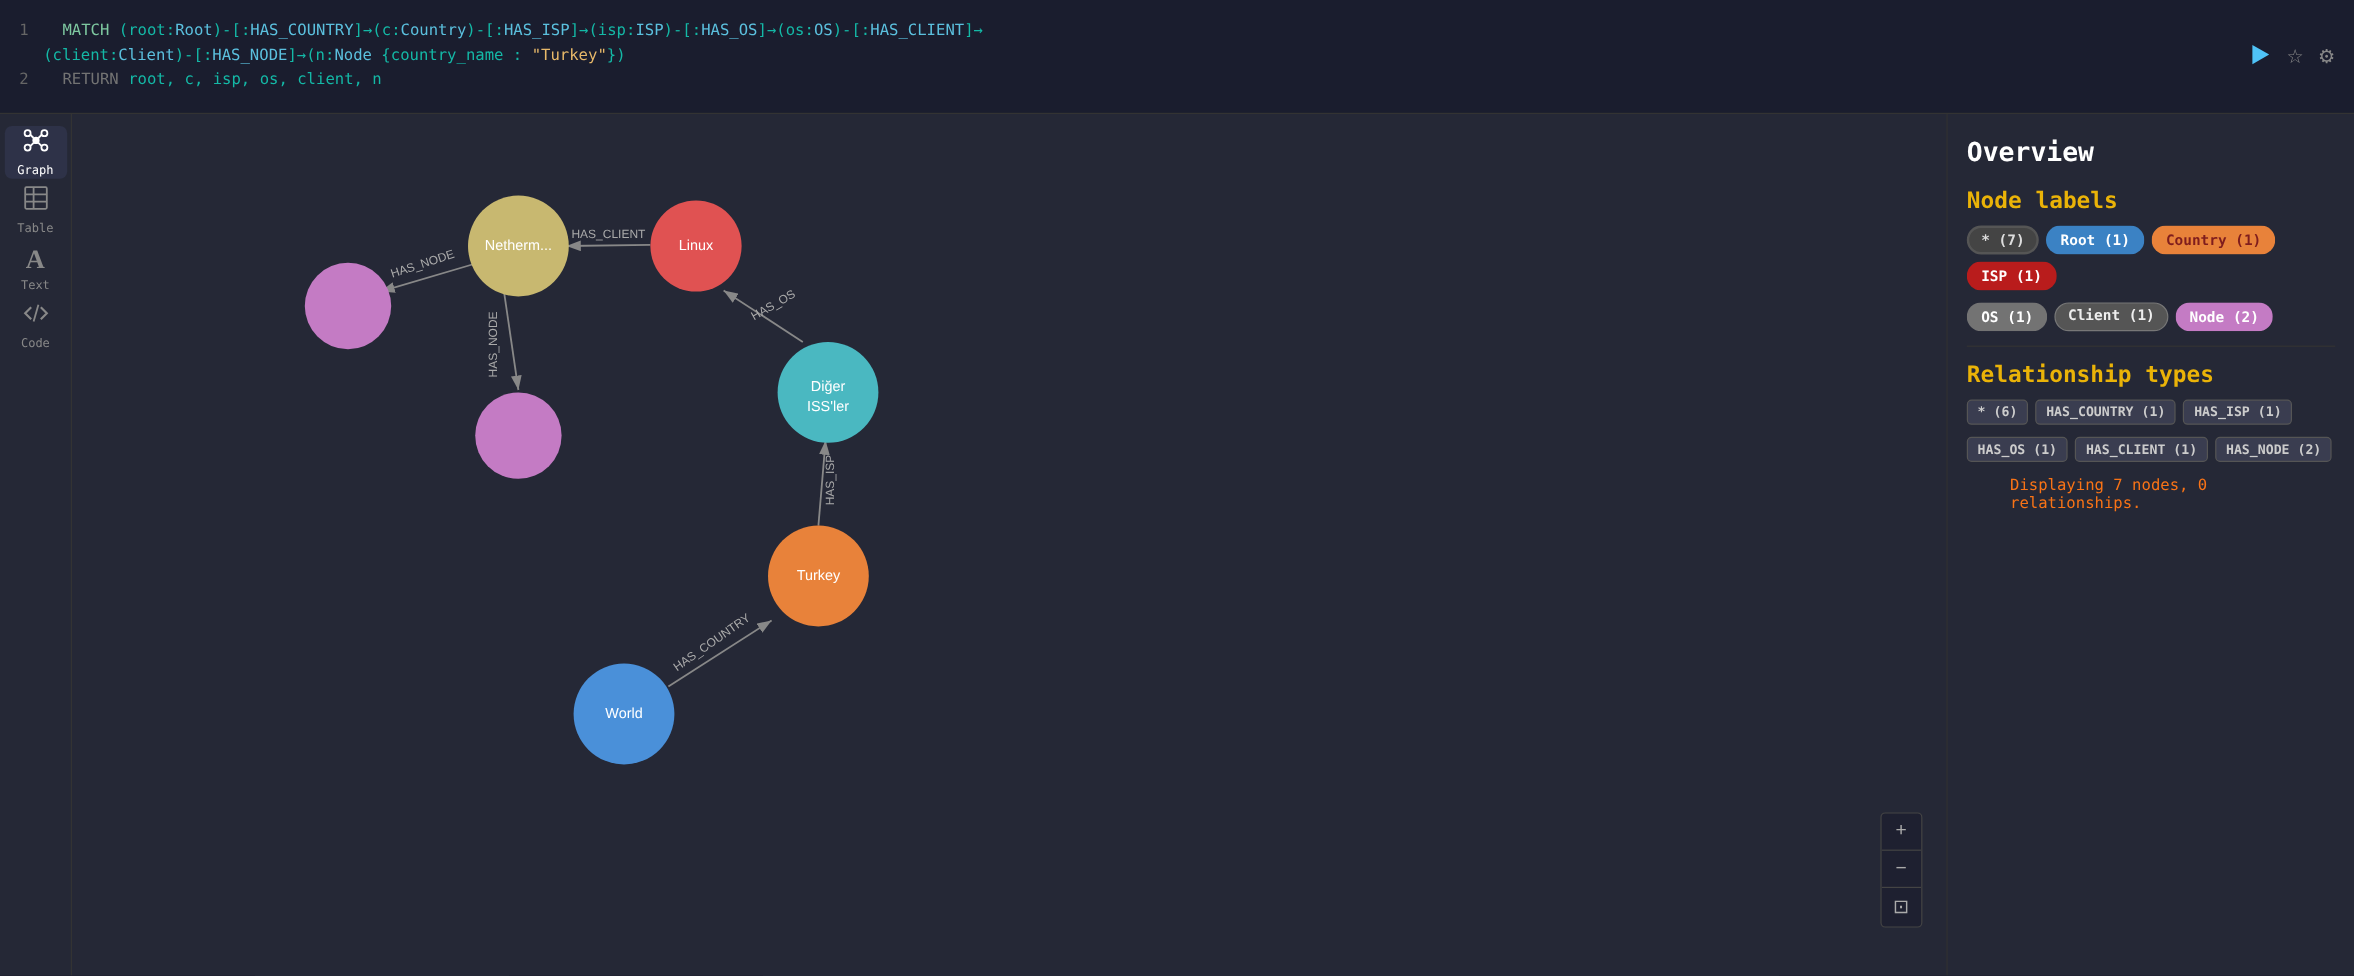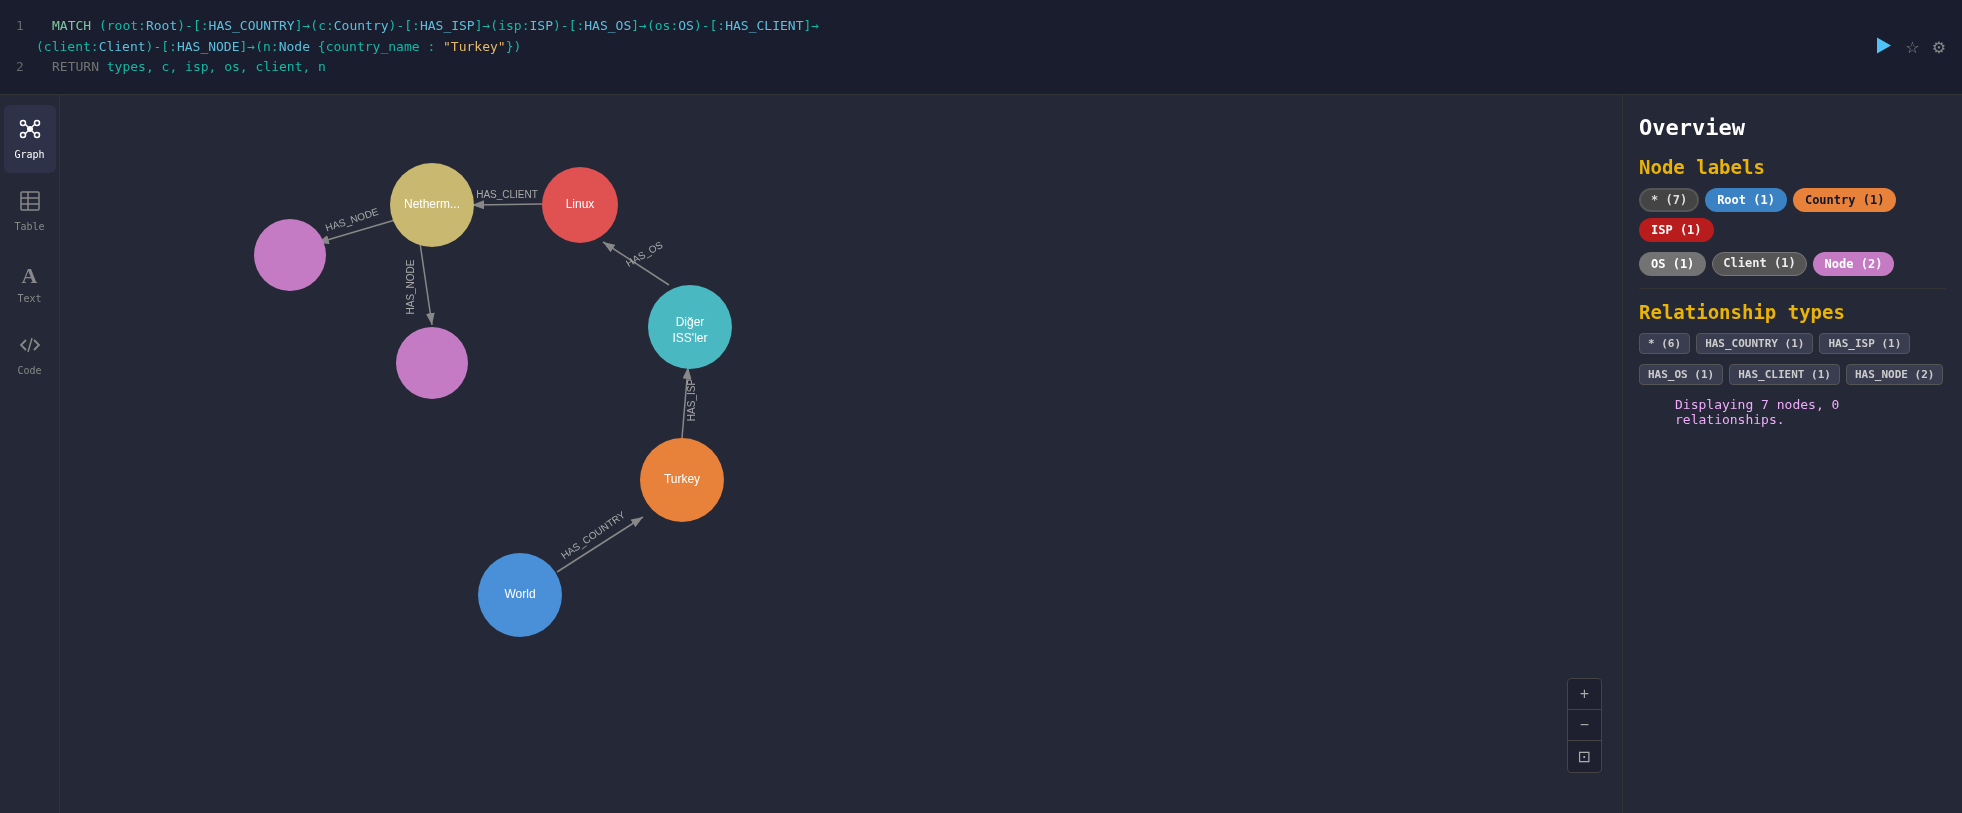--- a/index.html
+++ b/index.html
@@ -64,21 +64,21 @@
       padding-top: 10px;
       gap: 4px;
       border-right: 1px solid #333;
     }
     .sidebar-item {
       display: flex;
       flex-direction: column;
       align-items: center;
       justify-content: center;
       width: 52px;
-      height: 68px;
+      height: 44px;
       border-radius: 6px;
       cursor: pointer;
       color: #888;
       font-size: 10px;
       gap: 4px;
     }
     .sidebar-item.active {
       background: #2e3248;
       color: #fff;
     }
@@ -168,29 +168,29 @@
     .tag {
       padding: 3px 10px;
       border-radius: 12px;
       font-size: 12px;
       font-weight: 600;
       cursor: pointer;
       border: 2px solid transparent;
     }
     .tag-gray { background: #444; color: #ddd; border-color: #555; }
     .tag-blue { background: #3b82c4; color: #ffffff; }
-    .tag-orange { background: #e8823a; color: #0f172a; }
+    .tag-orange { background: #e8823a; color: #7f1d1d; }
     .tag-cyan { background: #b91c1c; color: #fff; }
     .tag-red { background: #737373; color: #fff; }
     .tag-dark { background: #555; color: #eee; border: 1px solid #777; }
     .tag-purple { background: #c47bc4; color: #fff; }
     .tag-rel-gray { background: #3a3d50; color: #ccc; border: 1px solid #555; border-radius: 4px; font-size: 11px; padding: 3px 8px; }
     .divider { border: none; border-top: 1px solid #333; margin: 12px 0; }
     .display-info {
-      color: #f0abfc;
+      color: #f97316;
       font-size: 13px;
       margin-top: 12px;
       padding-left: 36px;
     }
 
     
     .node-label {
       font-size: 12px;
       fill: #fff;
       text-anchor: middle;
@@ -222,21 +222,21 @@
     </span>
   </div>
   <div class="query-line" style="margin-left: 20px;">
     <span>
       <span class="q-rel">(client:</span><span class="q-label">Client</span><span class="q-rel">)-[:</span><span class="q-label">HAS_NODE</span><span class="q-rel">]→(n:</span><span class="q-label">Node</span><span class="q-rel"> {country_name : </span><span class="q-string">"Turkey"</span><span class="q-rel">})</span>
     </span>
   </div>
   <div class="query-line">
     <span class="line-num">2</span>
     <span>
-      <span class="q-return">RETURN </span><span class="q-rel">types, c, isp, os, client, n</span>
+      <span class="q-return">RETURN </span><span class="q-rel">root, c, isp, os, client, n</span>
     </span>
   </div>
   <div class="query-actions">
     <button class="run-btn" title="Run">
       <svg viewBox="0 0 20 20" fill="#4fc3f7">
           <polygon points="4,2 18,10 4,18"></polygon>
         </svg>
     </button>
     <button class="icon-btn" title="Favorite">☆</button>
     <button class="icon-btn" title="Settings">⚙</button>

